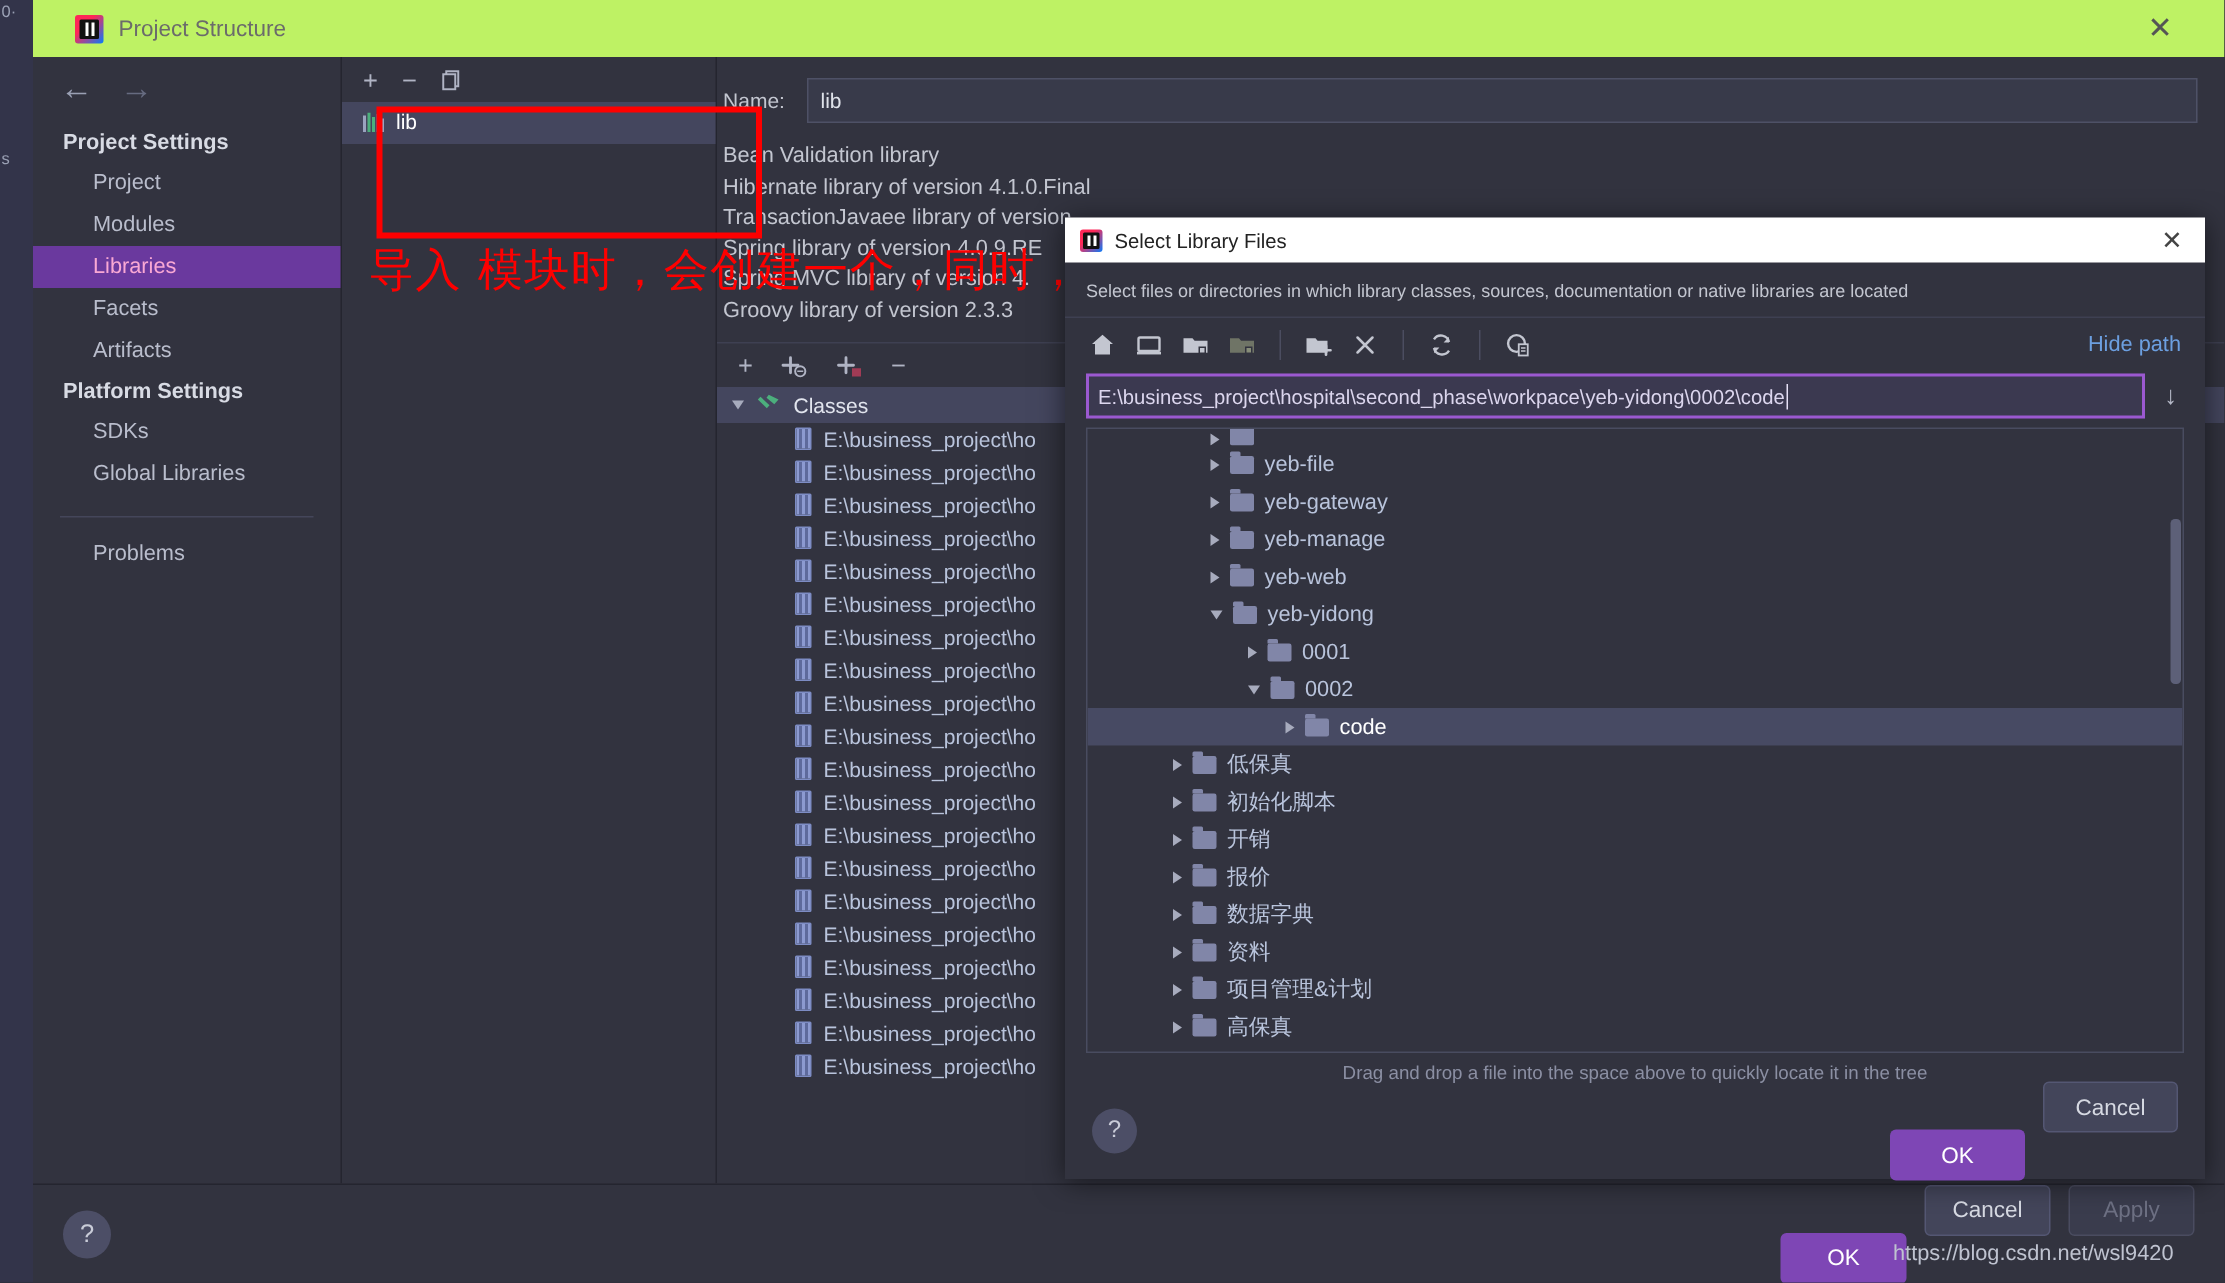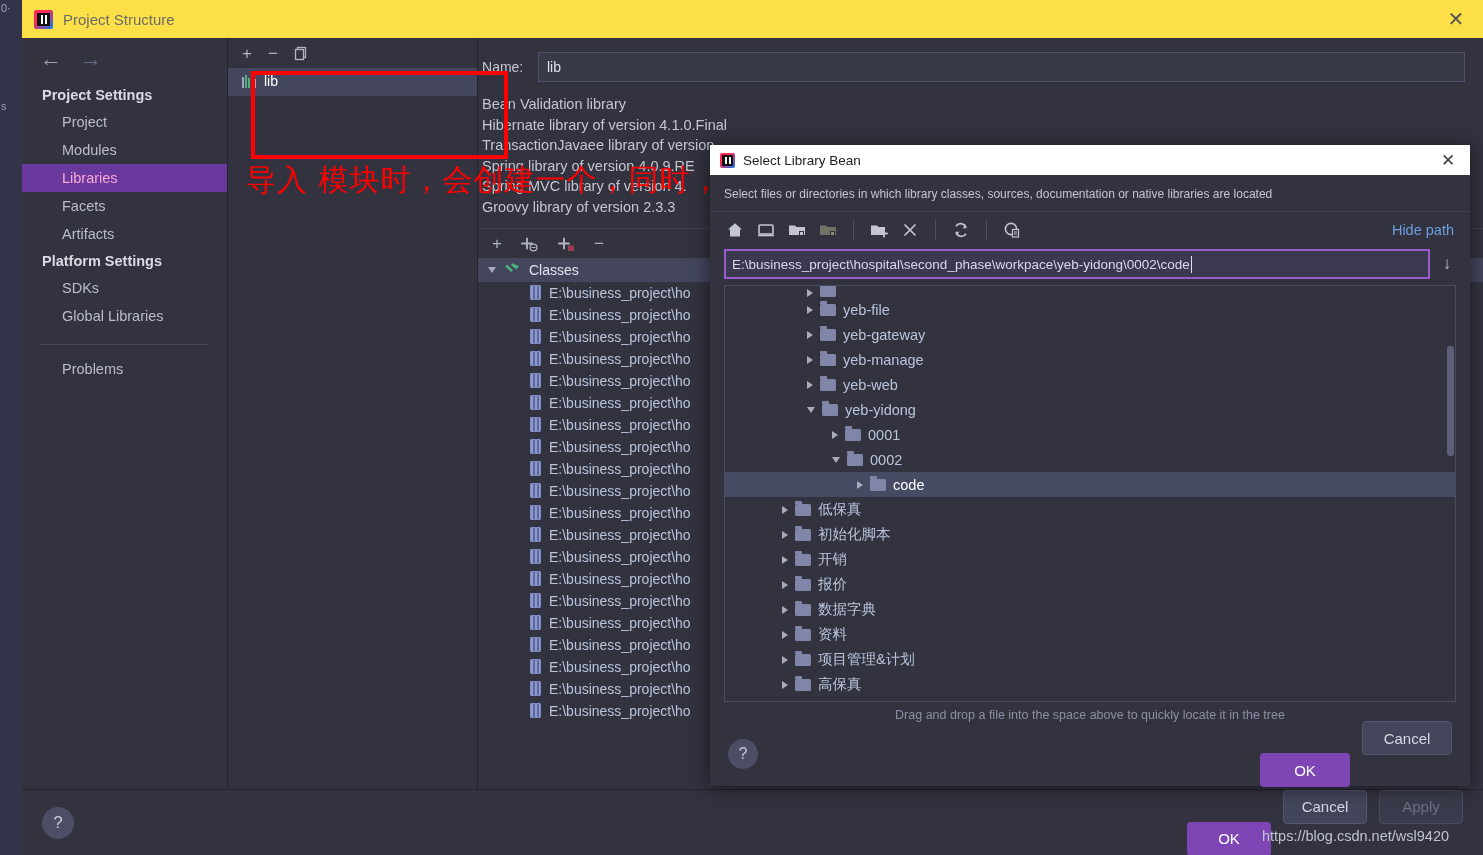--- a/index.html
+++ b/index.html
@@ -32,22 +32,22 @@
     font-size:12px; color:#a4b0c8; white-space:nowrap; height:25px; line-height:25px;
     padding-left:2px;
   }
   
   #ps-window{
     position:absolute; left:22px; top:0; width:1461px; height:855px;
     background:#3c3f41;
     display:flex; flex-direction:column;
   }
   #ps-titlebar{
-    height:38px; background:#fde047; display:flex; align-items:center;
-    padding:0 12px; flex:0 0 38px;
+    height:38px; background:#bef264; display:flex; align-items:center;
+    padding:0 28px; flex:0 0 38px;
   }
   .ij-logo{
     width:19px;height:19px;border-radius:2px;margin-right:10px;position:relative;
     background:linear-gradient(135deg,#fe2857 0%, #fe2857 35%, #087cfa 100%);
     flex:0 0 19px;
   }
   .ij-logo::after{
     content:""; position:absolute; left:3px; top:3px; width:13px; height:13px;
     background:#111; border-radius:1px;
   }
@@ -441,21 +441,21 @@
       <div class="btn disabled">Apply</div>
     </div>
   </div>
 </div>
 
 <div id="red-text">导入 模块时，会创建一个，同时，可以手动导入其他 jar 包并给任一模块使用</div>
 
 <div id="slf">
   <div id="slf-title">
     <span class="ij-logo"></span>
-    <span id="slf-title-text">Select Library Bean</span>
+    <span id="slf-title-text">Select Library Files</span>
     <span id="slf-close">✕</span>
   </div>
 
   <div id="slf-sub">Select files or directories in which library classes, sources, documentation or native libraries are located</div>
 
   <div id="slf-toolbar">
     <span>
       <svg width="18" height="18" viewBox="0 0 18 18">
           <path d="M9 2.2L2 8.4h2v7h10v-7h2z" fill="#c3c6d0"></path>
         </svg>

